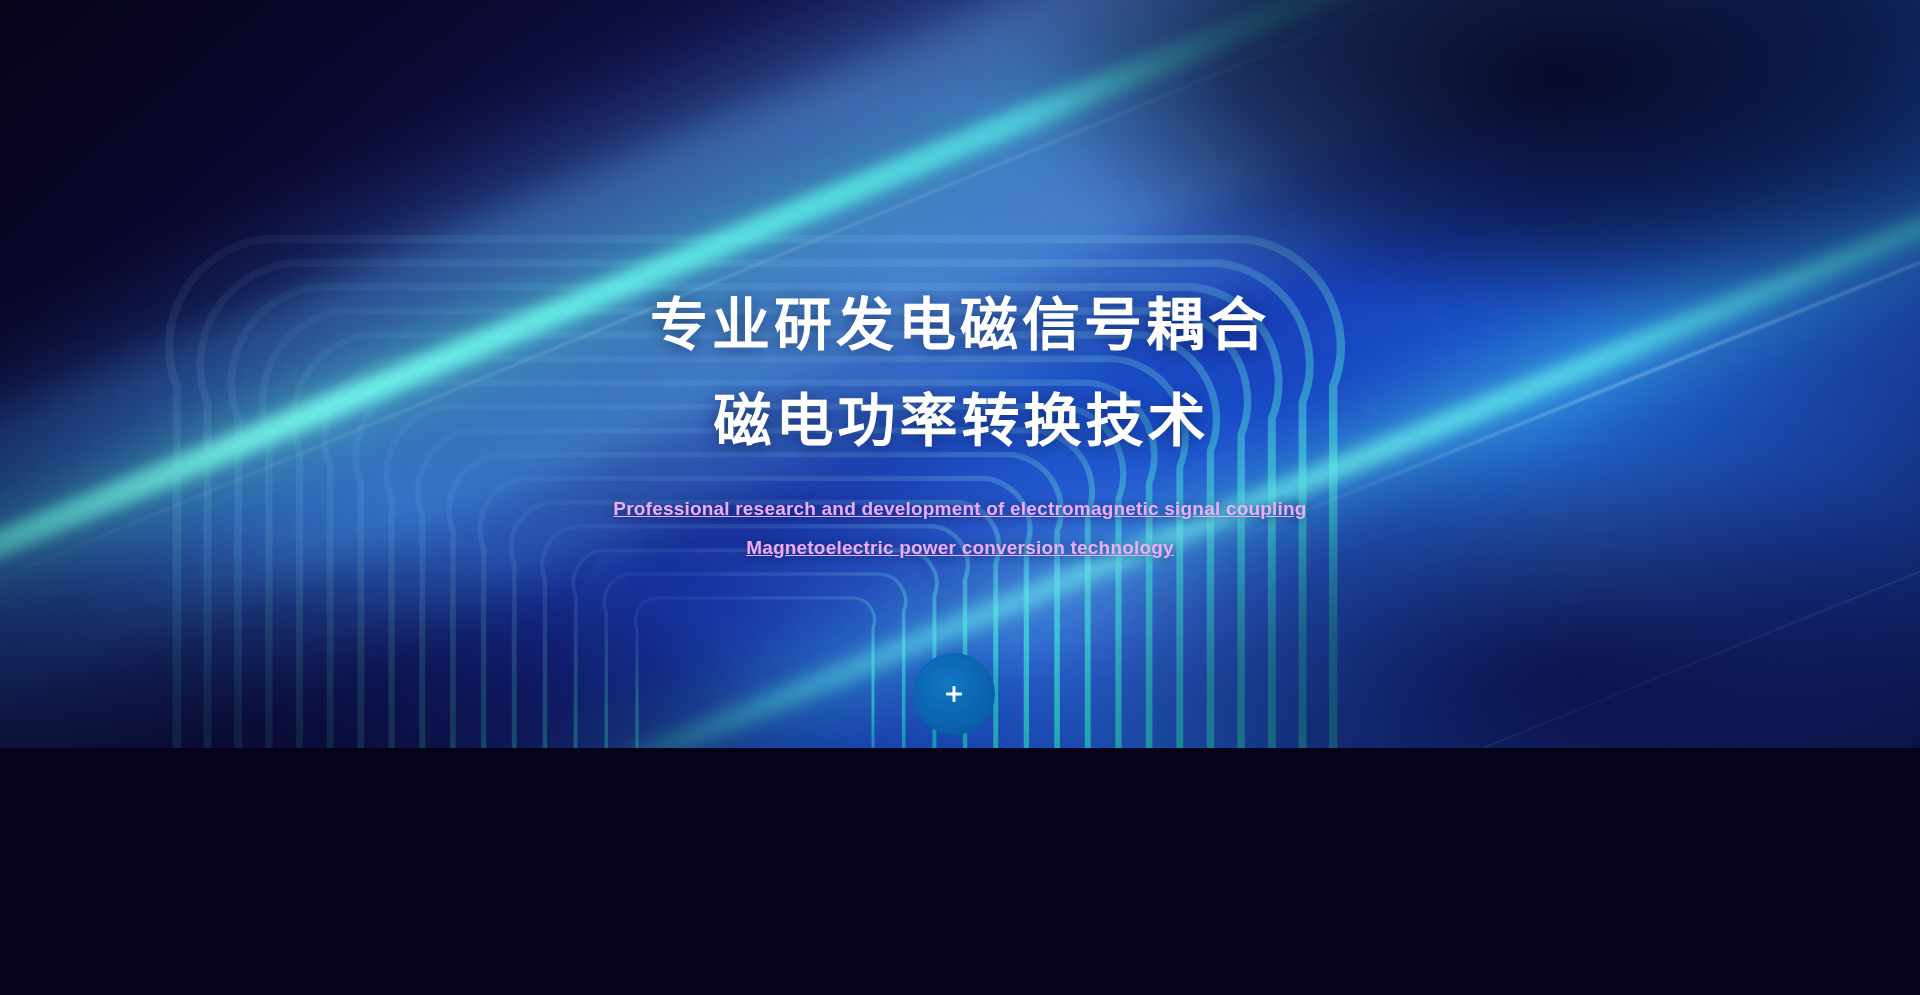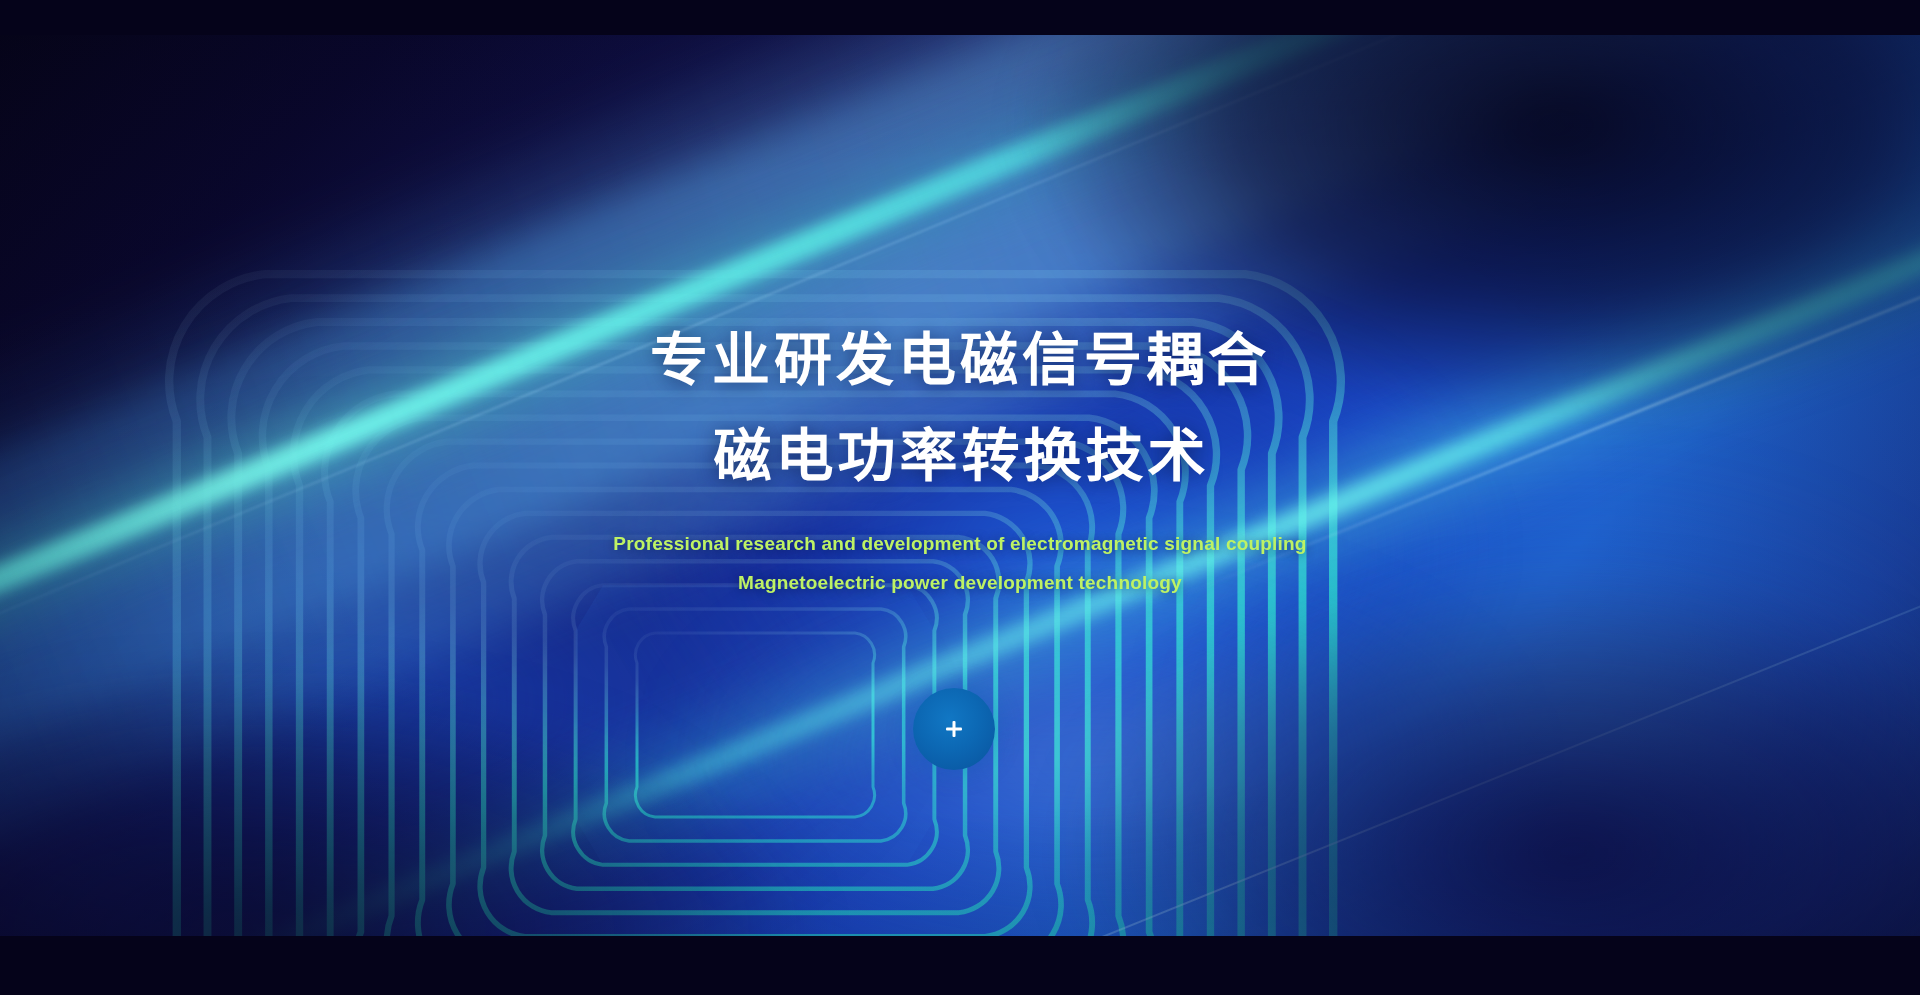--- a/index.html
+++ b/index.html
@@ -8,24 +8,23 @@
     padding: 0;
     background: #05031a;
   }
   body {
     font-family: "Liberation Sans", "DejaVu Sans", sans-serif;
   }
 
   .stage {
     position: relative;
     width: 1920px;
-    height: 901px;
+    height: 748px;
     overflow: hidden;
     background: #080628;
-    margin-top: 35px;
   }
 
   
   .bg-base {
     position: absolute;
     inset: 0;
     background:
       linear-gradient(135deg,
         #07051e 0%,
         #0a0830 14%,
@@ -327,27 +326,28 @@
     text-shadow: 0 2px 18px rgba(6,18,60,0.55);
     white-space: nowrap;
   }
   .headline-line-1 { position: absolute; top: 296px; left: 0; right: 0; }
   .headline-line-2 { position: absolute; top: 392px; left: 3px; right: 0; }
 
   .subline {
     position: absolute;
     left: 0; right: 0;
     margin: 0;
-    color: #bef264;
+    color: #f0abfc;
     font-size: 19px;
     font-weight: 600;
     letter-spacing: 0.2px;
     line-height: 1.0;
     text-shadow: 0 1px 10px rgba(6,18,60,0.50);
     white-space: nowrap;
+    text-decoration: underline;
   }
   .subline-1 { top: 499px; }
   .subline-2 { top: 538px; }
 
   .plus-button {
     position: absolute;
     left: 913px;
     top: 653px;
     width: 82px;
     height: 82px;
@@ -472,20 +472,20 @@
   <div class="vignette"></div>
 
   <div class="content">
 
     <h1 class="headline headline-line-1">专业研发电磁信号耦合</h1>
 
     <h1 class="headline headline-line-2">磁电功率转换技术</h1>
 
     <p class="subline subline-1">Professional research and development of electromagnetic signal coupling</p>
 
-    <p class="subline subline-2">Magnetoelectric power development technology</p>
+    <p class="subline subline-2">Magnetoelectric power conversion technology</p>
 
     <button class="plus-button" aria-label="expand">
       <span class="plus-glyph"></span>
     </button>
 
   </div>
 </div>
 
 </body></html>

